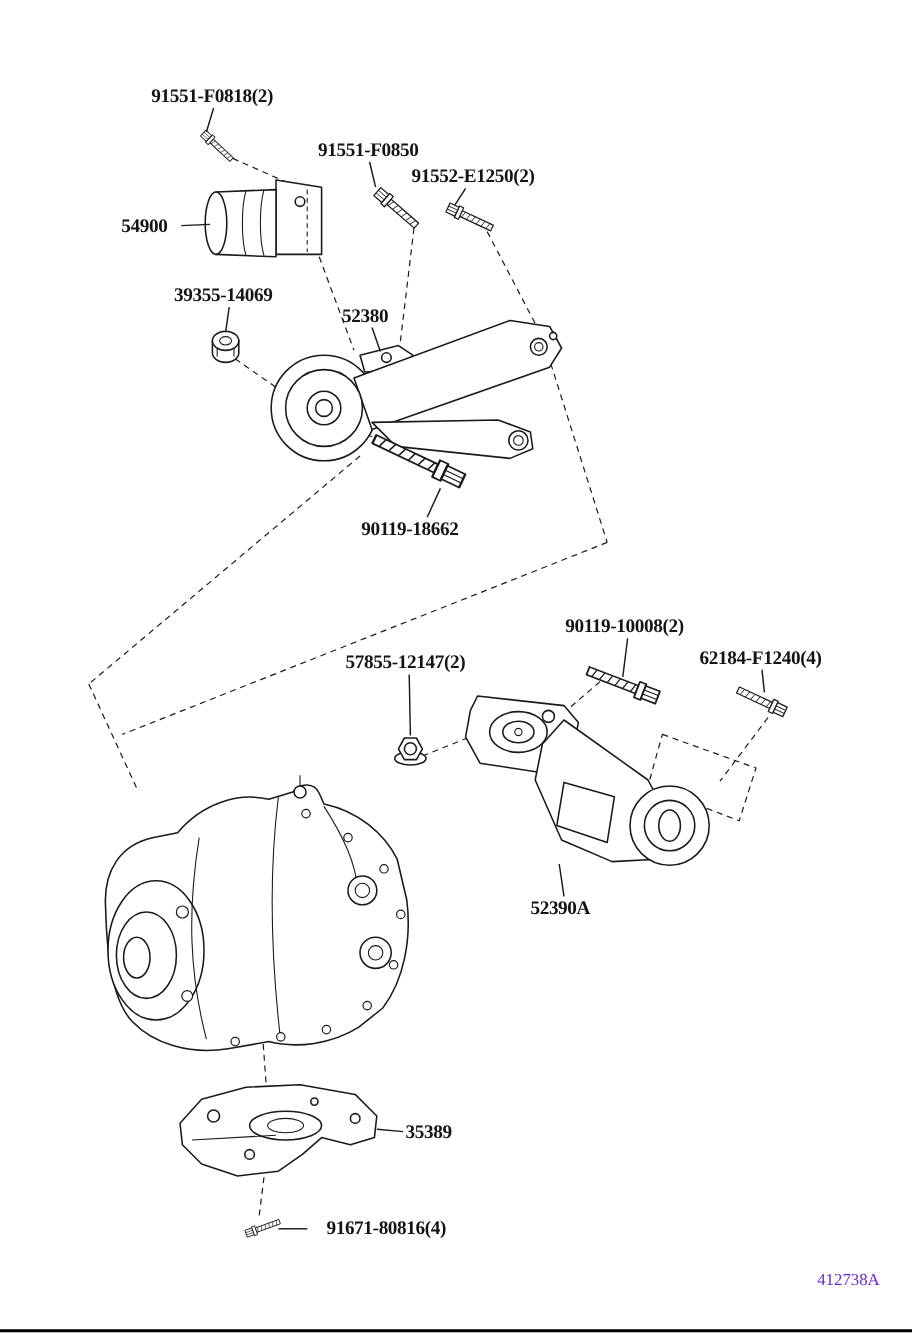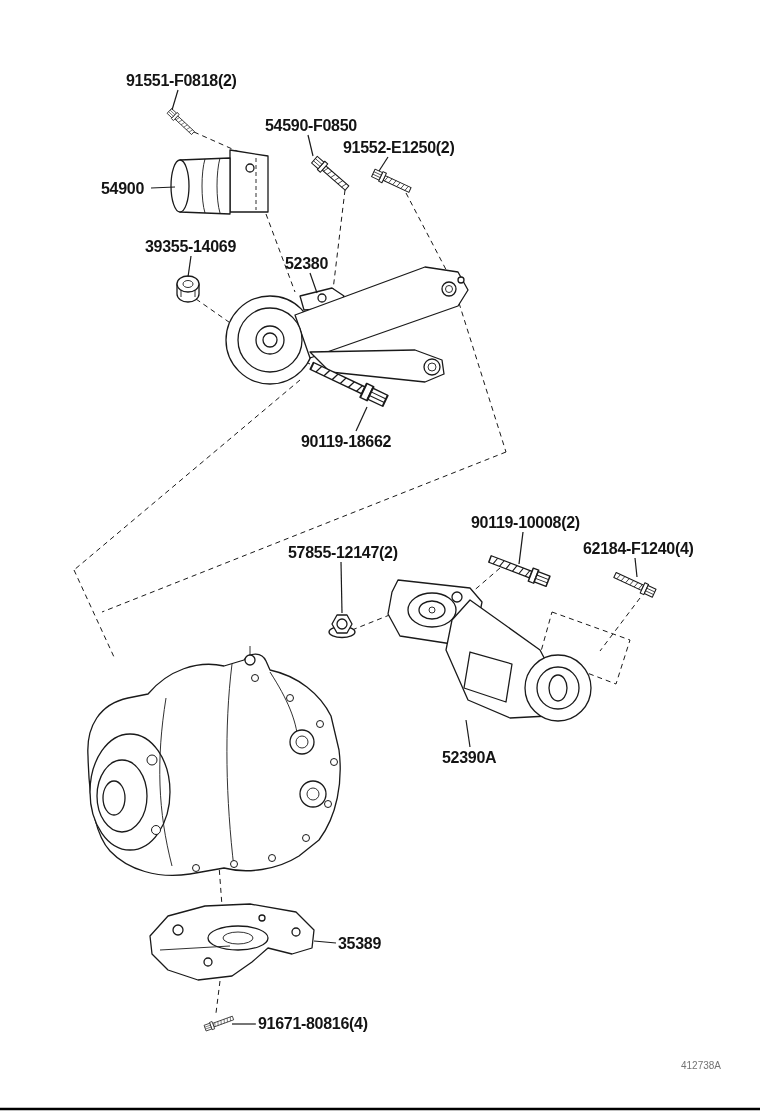--- a/index.html
+++ b/index.html
@@ -1,27 +1,27 @@
 <!DOCTYPE html>
 <html><head>
 <meta charset="utf-8">
 <style>
   html,body{margin:0;padding:0;background:#ffffff;}
   .page{
     position:relative;width:760px;height:1112px;background:#ffffff;
-    font-family:Liberation Sans, sans-serif;
+    font-family:Liberation Serif, serif;
     overflow:hidden;
   }
   svg.art{position:absolute;left:0;top:0;}
   .part-label{
     position:absolute;font-size:16px;font-weight:700;color:#141414;
     white-space:nowrap;letter-spacing:-0.3px;line-height:19px;
   }
   .diagram-code{
-    position:absolute;font-size:10px;font-weight:400;color:#737373;
+    position:absolute;font-size:14px;font-weight:400;color:#6d28d9;
     white-space:nowrap;
   }
   .thin{stroke:#1a1a1a;stroke-width:0.9;fill:none;}
   .fw{fill:#ffffff;stroke:#1a1a1a;stroke-width:1.3;stroke-linejoin:round;}
   .dash{stroke:#1a1a1a;stroke-width:1;fill:none;stroke-dasharray:5 4;}
   .dash2{stroke:#1a1a1a;stroke-width:0.9;fill:none;stroke-dasharray:4 3;}
   .leader{stroke:#1a1a1a;stroke-width:1.2;fill:none;}
   .dot{fill:#ffffff;stroke:#1a1a1a;stroke-width:1;}
 </style>
 </head>
@@ -185,28 +185,28 @@
       <path class="leader" d="M635,558 L637,577"></path>
       <path class="leader" d="M470,747 L466,720"></path>
       <path class="leader" d="M336,943 L314,941"></path>
       <path class="leader" d="M256,1024 L232,1024"></path>
     </g>
 
     <line x1="0" y1="1109" x2="760" y2="1109" stroke="#000000" stroke-width="2.5"></line>
   </svg>
 
   <div class="part-label" style="left:126px;top:71px">91551-F0818(2)</div>
-  <div class="part-label" style="left:265px;top:116px">54590-F0850</div>
+  <div class="part-label" style="left:265px;top:116px">91551-F0850</div>
   <div class="part-label" style="left:343px;top:138px">91552-E1250(2)</div>
   <div class="part-label" style="left:101px;top:179px">54900</div>
   <div class="part-label" style="left:145px;top:237px">39355-14069</div>
   <div class="part-label" style="left:285px;top:254px">52380</div>
   <div class="part-label" style="left:301px;top:432px">90119-18662</div>
   <div class="part-label" style="left:471px;top:513px">90119-10008(2)</div>
   <div class="part-label" style="left:288px;top:543px">57855-12147(2)</div>
   <div class="part-label" style="left:583px;top:539px">62184-F1240(4)</div>
   <div class="part-label" style="left:442px;top:748px">52390A</div>
   <div class="part-label" style="left:338px;top:934px">35389</div>
-  <div class="part-label" style="left:258px;top:1014px">91671-80816(4)</div>
+  <div class="part-label" style="left:272px;top:1014px">91671-80816(4)</div>
 
   <div class="diagram-code" style="left:681px;top:1060px">412738A</div>
 
 </div>
 
 </body></html>

